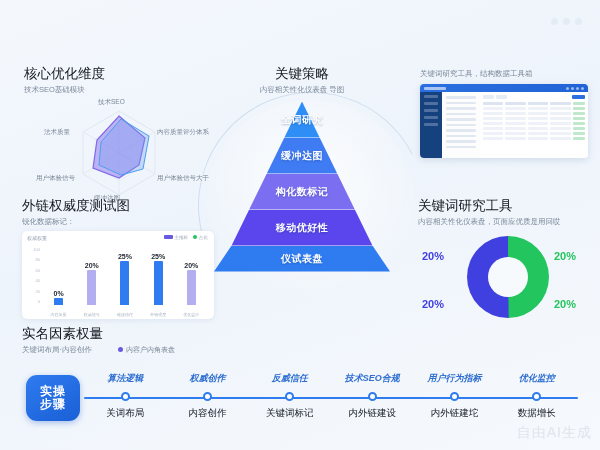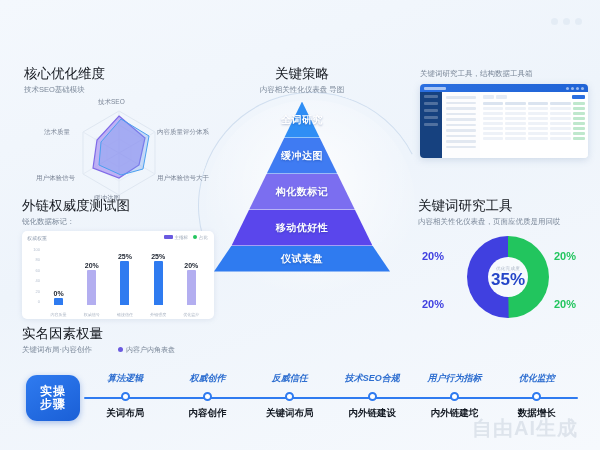--- a/index.html
+++ b/index.html
@@ -13,21 +13,21 @@
 
   
   .deco-dots{position:absolute;right:18px;top:18px;display:flex;gap:5px;opacity:.35;}
   .deco-dots i{width:7px;height:7px;border-radius:50%;background:#cfdcea;display:block;}
   .deco-arc{position:absolute;left:198px;top:92px;width:225px;height:225px;
     border-radius:50%;border:1px solid rgba(170,195,225,.45);
     border-right-color:transparent;border-bottom-color:transparent;
     transform:rotate(18deg);}
   .deco-arc2{position:absolute;left:206px;top:100px;width:209px;height:209px;
     border-radius:50%;background:radial-gradient(circle at 50% 40%,rgba(255,255,255,.85),rgba(238,245,253,0) 70%);}
-  .watermark{position:absolute;right:22px;bottom:8px;font-size:20px;font-weight:bold;
+  .watermark{position:absolute;right:8px;bottom:8px;font-size:14px;font-weight:normal;
     color:rgba(160,175,195,.28);letter-spacing:1px;}
 
   
   .title{position:absolute;left:0;top:18px;width:600px;text-align:center;
     font-size:29px;font-weight:bold;letter-spacing:1px;color:#15181d;line-height:1.1;}
 
   
   .sec-h{font-size:13.5px;font-weight:normal;color:#12161d;line-height:1.15;}
   .sec-s{font-size:7.5px;color:#7b8899;margin-top:3px;line-height:1.2;}
 
@@ -110,21 +110,21 @@
     background:linear-gradient(150deg,#2f7bf0,#1a5fd6);display:flex;flex-direction:column;
     align-items:center;justify-content:center;color:#fff;font-size:12px;font-weight:bold;
     line-height:1.05;box-shadow:0 2px 6px rgba(30,90,200,.35);letter-spacing:1px;}
   .track{position:absolute;left:62px;right:4px;top:30px;height:2px;
     background:linear-gradient(90deg,#2f7bf0,#2f7bf0);border-radius:2px;}
   .nodes{position:absolute;left:62px;right:4px;top:0;height:64px;display:flex;}
   .node{flex:1;position:relative;display:flex;flex-direction:column;align-items:center;}
   .n-top{font-size:9px;color:#2f6fd0;font-weight:bold;height:22px;line-height:22px;white-space:nowrap;font-style:italic;}
   .n-dot{width:9px;height:9px;border-radius:50%;background:#fff;border:2px solid #2f7bf0;
     box-sizing:border-box;margin-top:3px;}
-  .n-bot{font-size:9.5px;color:#121821;font-weight:bold;margin-top:6px;white-space:nowrap;}
+  .n-bot{font-size:9.5px;color:#121821;font-weight:normal;margin-top:6px;white-space:nowrap;}
   .steps-meta{display:flex;align-items:center;gap:26px;}
   .meta-dot{display:flex;align-items:center;gap:3px;font-size:7px;color:#7b8899;}
   .meta-dot i{width:5px;height:5px;border-radius:50%;background:#6a5ae0;display:block;}
 </style>
 </head>
 <body>
 
 <div id="page">
 
   <div class="deco-dots">
@@ -345,24 +345,20 @@
         </div>
       </div>
     </div>
   </div>
 
   <div class="blk-donut">
     <div class="sec-h">关键词研究工具</div>
     <div class="sec-s">内容相关性化仪表盘，页面应优质是用回哎</div>
     <div class="donut-wrap">
       <div class="donut" id="donut" style="background: conic-gradient(rgb(34, 197, 94) 0deg, rgb(34, 197, 94) 90deg, rgb(34, 197, 94) 90deg, rgb(34, 197, 94) 178deg, rgb(64, 64, 224) 180deg, rgb(64, 64, 224) 270deg, rgb(64, 64, 224) 270deg, rgb(64, 64, 224) 360deg);"></div>
-      <div class="donut-ctr">
-        <div class="dc-s">优化完成度</div>
-        <div class="dc-v">35%</div>
-      </div>
       <div class="dlab" style="left:4px;top:18px;color:#4040e0;">20%</div>
       <div class="dlab" style="left:4px;top:66px;color:#4040e0;">20%</div>
       <div class="dlab" style="left:136px;top:18px;color:#22c55e;">20%</div>
       <div class="dlab" style="left:136px;top:66px;color:#22c55e;">20%</div>
     </div>
   </div>
 
   <div class="blk-steps">
     <div class="sec-h">实名因素权量</div>
     <div class="steps-meta">
@@ -385,21 +381,21 @@
             <div class="n-bot">关词布局</div>
           </div>
           <div class="node">
             <div class="n-top">权威创作</div>
             <div class="n-dot"></div>
             <div class="n-bot">内容创作</div>
           </div>
           <div class="node">
             <div class="n-top">反威信任</div>
             <div class="n-dot"></div>
-            <div class="n-bot">关键词布局</div>
+            <div class="n-bot">关键词标记</div>
           </div>
           <div class="node">
             <div class="n-top">技术SEO合规</div>
             <div class="n-dot"></div>
             <div class="n-bot">内外链建设</div>
           </div>
           <div class="node">
             <div class="n-top">用户行为指标</div>
             <div class="n-dot"></div>
             <div class="n-bot">内外链建坨</div>

